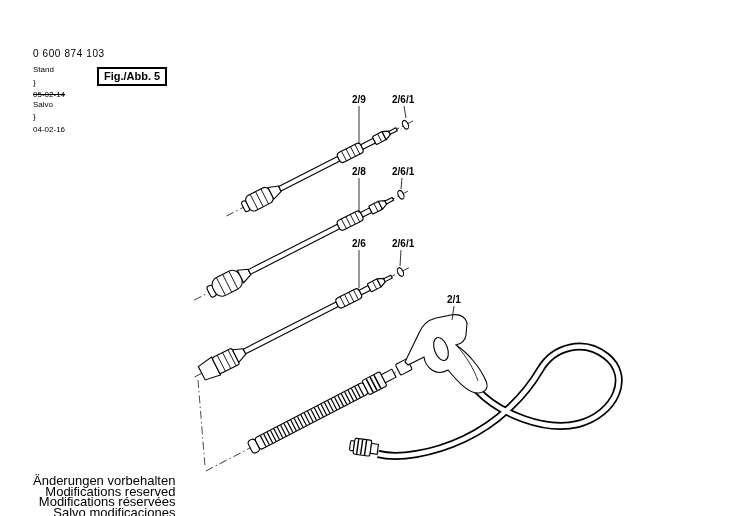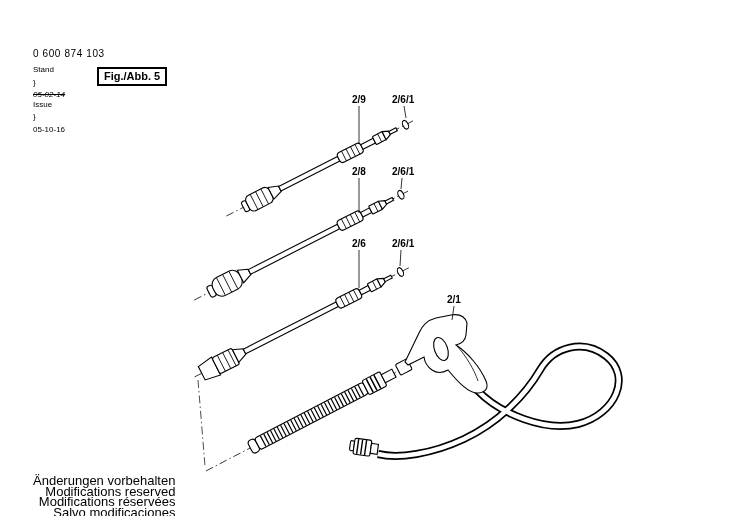--- a/index.html
+++ b/index.html
@@ -8,21 +8,21 @@
     font-family:"Liberation Sans", sans-serif; color:#000; overflow:hidden;margin-top:32px;
   }
   .hdr-partno {
     position:absolute; left:33px; top:16px; font-size:10px; letter-spacing:0.6px;
   }
   .hdr-rev {
     position:absolute; left:33px; top:33px; font-size:8px; line-height:9.5px; white-space:nowrap;
   }
   .rev-row { display:flex; gap:3px;flex-direction:column; }
   .rev-brace { font-size:8px; }
-  .date-old { text-decoration:line-through;font-style:italic; }
+  .date-old { text-decoration:line-through; }
   .figbox {
     position:absolute; left:97px; top:35px; border:2px solid #000;
     padding:1px 5px 2px 5px; font-weight:bold; font-size:11px; background:#fff;
   }
   .footer {
     position:absolute; left:33px; top:444px; font-size:13px; line-height:10.5px;text-align:right;
   }
   svg.diagram { position:absolute; left:0; top:0; }
   .part  { fill:#ffffff; stroke:#000000; stroke-width:1.1; }
   .thin  { stroke:#000000; stroke-width:0.8; fill:none; }
@@ -40,23 +40,23 @@
 
   <div class="hdr-partno">0 600 874 103</div>
 
   <div class="hdr-rev">
     <div class="rev-row">
       <span>Stand</span>
       <span class="rev-brace">}</span>
       <span class="date-old">05-02-14</span>
     </div>
     <div class="rev-row">
-      <span>Issue</span>
+      <span>Salvo</span>
       <span class="rev-brace">}</span>
-      <span>05-10-16</span>
+      <span>04-02-16</span>
     </div>
   </div>
 
   <div class="figbox">Fig./Abb. 5</div>
 
   <svg class="diagram" width="730" height="516" viewBox="0 0 730 516">
 
     <g>
       <line class="axis" x1="198" y1="348" x2="205" y2="434"></line>
     </g>

